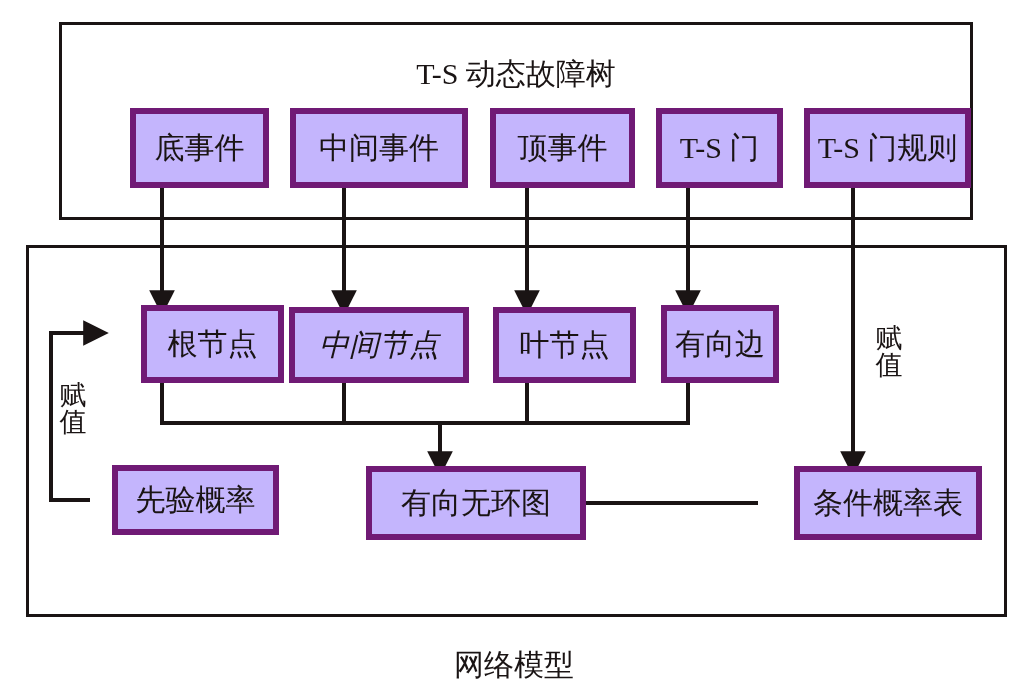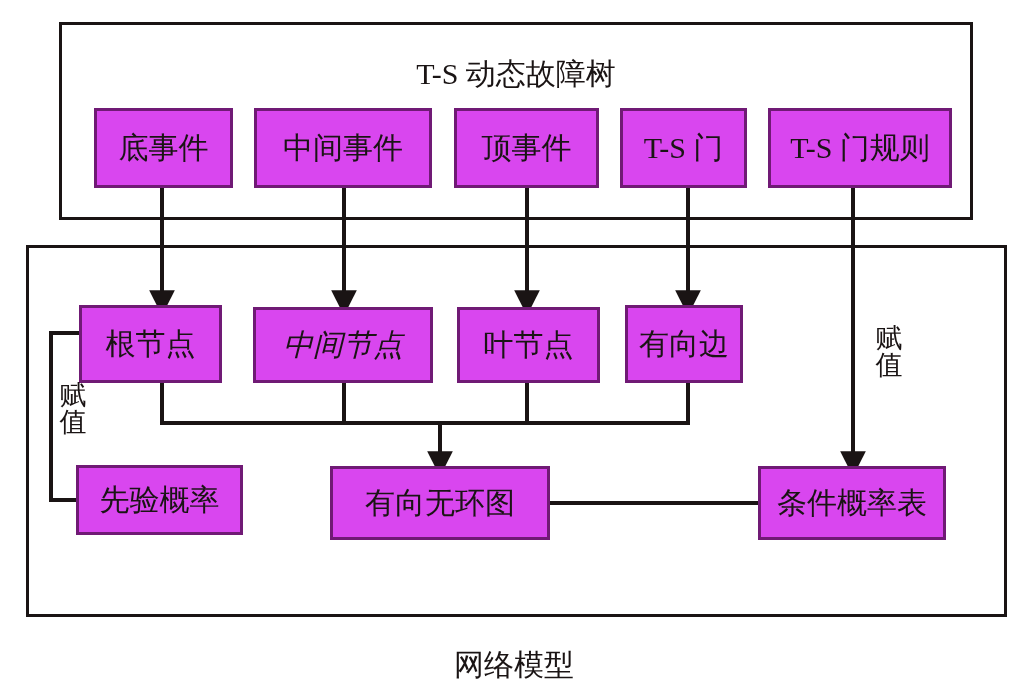--- a/index.html
+++ b/index.html
@@ -22,28 +22,29 @@
   .svg-layer {
     position: absolute;
     left: 0;
     top: 0;
     width: 1028px;
     height: 691px;
   }
   .node-box {
     position: absolute;
     box-sizing: border-box;
-    border: 3px solid #701a75;
-    background: #d946ef;
+    border: 6px solid #701a75;
+    background: #c4b5fd;
     display: flex;
     align-items: center;
     justify-content: center;
     text-align: center;
     line-height: 1.05;
     z-index: 3;
+    margin-left: 36px;
   }
   .outer-box {
     position: absolute;
     box-sizing: border-box;
     border: 3px solid #1a1414;
     background: transparent;
     z-index: 1;
   }
   .free-label {
     position: absolute;
@@ -106,23 +107,23 @@
   <div class="free-label t-30" style="left:384px; top:645px; width:260px;">网络模型</div>
 
   <div class="node-box t-30" style="left:94px; top:108px; width:139px; height:80px;">底事件</div>
 
   <div class="node-box t-30" style="left:254px; top:108px; width:178px; height:80px;">中间事件</div>
 
   <div class="node-box t-30" style="left:454px; top:108px; width:145px; height:80px;">顶事件</div>
 
   <div class="node-box t-30" style="left:620px; top:108px; width:127px; height:80px;">T-S 门</div>
 
-  <div class="node-box t-30" style="left:768px; top:108px; width:184px; height:80px;">T-S 门规则</div>
+  <div class="node-box t-30" style="left:768px; top:108px; width:167px; height:80px;">T-S 门规则</div>
 
-  <div class="node-box t-30" style="left:79px; top:305px; width:143px; height:78px;">根节点</div>
+  <div class="node-box t-30" style="left:105px; top:305px; width:143px; height:78px;">根节点</div>
 
   <div class="node-box t-30" style="left:253px; top:307px; width:180px; height:76px;font-style:italic;">中间节点</div>
 
   <div class="node-box t-30" style="left:457px; top:307px; width:143px; height:76px;">叶节点</div>
 
   <div class="node-box t-30" style="left:625px; top:305px; width:118px; height:78px;">有向边</div>
 
   <div class="node-box t-30" style="left:76px; top:465px; width:167px; height:70px;">先验概率</div>
 
   <div class="node-box t-30" style="left:330px; top:466px; width:220px; height:74px;">有向无环图</div>

